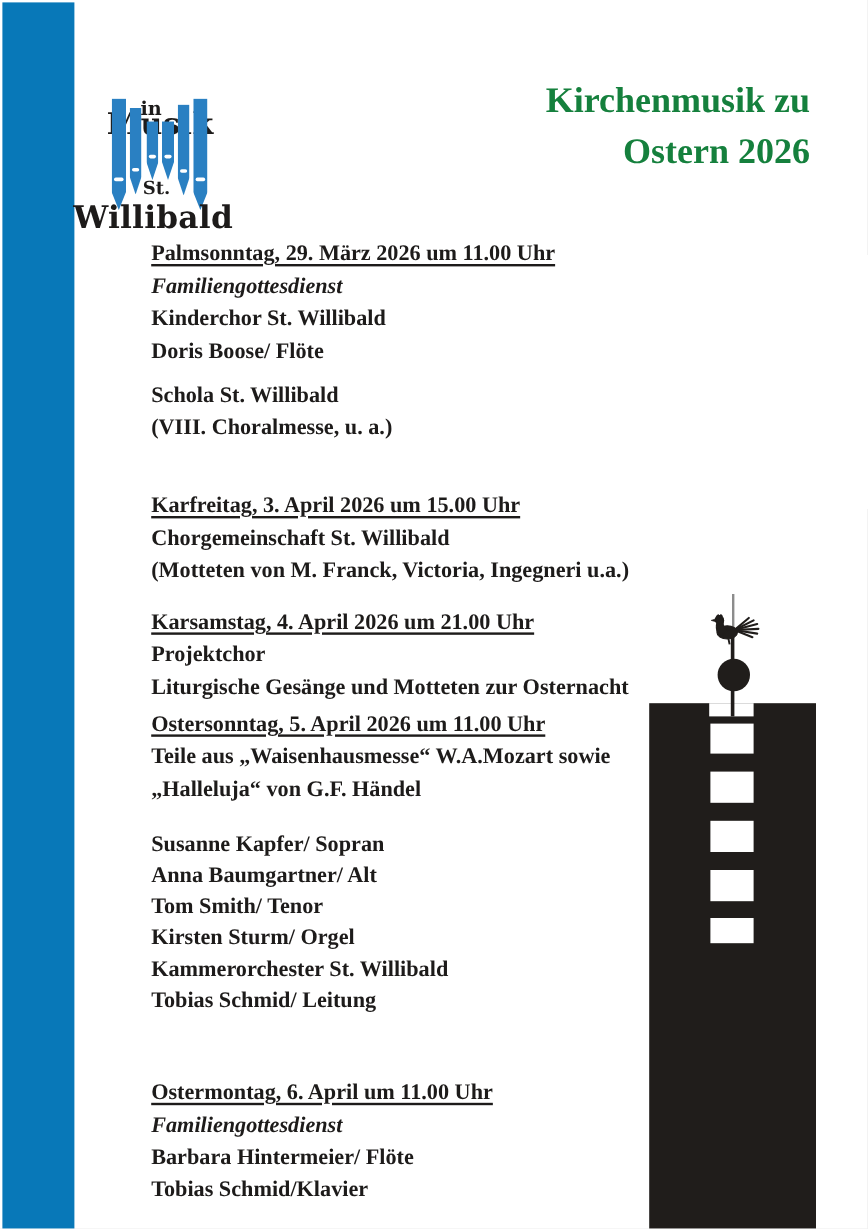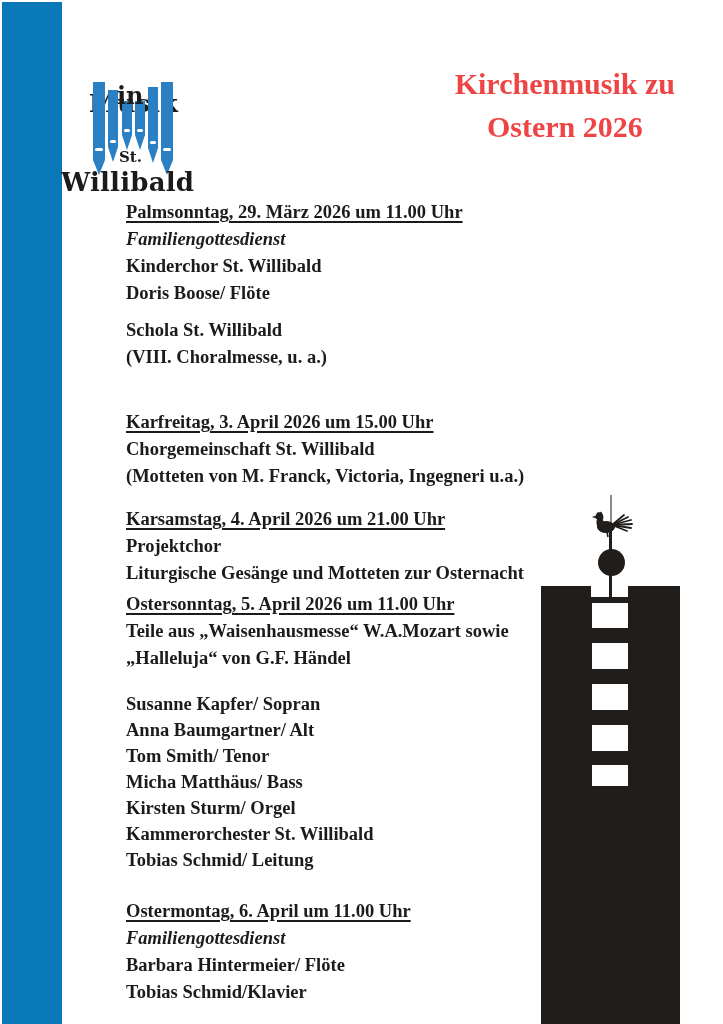--- a/index.html
+++ b/index.html
@@ -10,35 +10,35 @@
     overflow:hidden;
     font-family:"Liberation Serif",serif;
     color:#1d1b1a;
   }
   
   .blue-bar{position:absolute;left:2px;top:2px;width:60px;height:1022px;background:#0878b8;}
 
   
   .logo{position:absolute;left:0;top:0;width:220px;height:210px;font-family:"DejaVu Serif",serif;font-weight:bold;color:#1d1b1a;}
   .logo-musik{position:absolute;left:89px;top:55px;font-size:25px;letter-spacing:.5px;margin-top:34px;}
-  .logo-in{position:absolute;left:117px;top:81px;font-size:24px;}
+  .logo-in{position:absolute;left:117px;top:81px;font-size:16px;}
   .logo-st{position:absolute;left:119px;top:148px;font-size:15px;}
   .logo-willibald{position:absolute;left:61px;top:167px;font-size:26px;letter-spacing:.2px;}
   .pipe{position:absolute;background:#2a80c2;
         clip-path:polygon(0 0,100% 0,100% calc(100% - 15px),50% 100%,0 calc(100% - 15px));}
   .pipe .mouth{position:absolute;left:18%;width:64%;height:3px;background:#ffffff;border-radius:2px;}
   .pipe1{left:93px;top:82px;width:12px;height:93px;}
   .pipe2{left:108px;top:90px;width:10px;height:72px;}
   .pipe3{left:122px;top:101px;width:10px;height:49px;}
   .pipe4{left:135px;top:101px;width:10px;height:49px;}
   .pipe5{left:148px;top:87px;width:10px;height:76px;}
   .pipe6{left:161px;top:82px;width:12px;height:93px;}
 
   
-  .title{position:absolute;right:48px;top:62px;text-align:center;font-weight:bold;font-size:30px;line-height:43px;color:#ef4444;}
+  .title{position:absolute;right:48px;top:62px;text-align:right;font-weight:bold;font-size:30px;line-height:43px;color:#15803d;}
 
   
   .event{position:absolute;left:126px;width:480px;font-weight:bold;font-size:18.5px;color:#1d1b1a;}
   .event p,.event h2{margin:0;padding:0;font-size:18.5px;line-height:27px;font-weight:bold;}
   .ev-h{text-decoration:underline;text-decoration-thickness:1.6px;text-underline-offset:3px;}
   .italic{font-style:italic;}
   .performers p{line-height:26px;}
 
   
   .tower{position:absolute;left:541px;top:586px;width:139px;height:438px;background:#201d1b;}
@@ -118,21 +118,20 @@
   <section class="event" style="top:591px">
     <h2 class="ev-h">Ostersonntag, 5. April 2026 um 11.00 Uhr</h2>
     <p>Teile aus „Waisenhausmesse“ W.A.Mozart sowie</p>
     <p>„Halleluja“ von G.F. Händel</p>
   </section>
 
   <section class="event performers" style="top:691px">
     <p>Susanne Kapfer/ Sopran</p>
     <p>Anna Baumgartner/ Alt</p>
     <p>Tom Smith/ Tenor</p>
-    <p>Micha Matthäus/ Bass</p>
     <p>Kirsten Sturm/ Orgel</p>
     <p>Kammerorchester St. Willibald</p>
     <p>Tobias Schmid/ Leitung</p>
   </section>
 
   <section class="event" style="top:898px">
     <h2 class="ev-h">Ostermontag, 6. April um 11.00 Uhr</h2>
     <p class="italic">Familiengottesdienst</p>
     <p>Barbara Hintermeier/ Flöte</p>
     <p>Tobias Schmid/Klavier</p>

